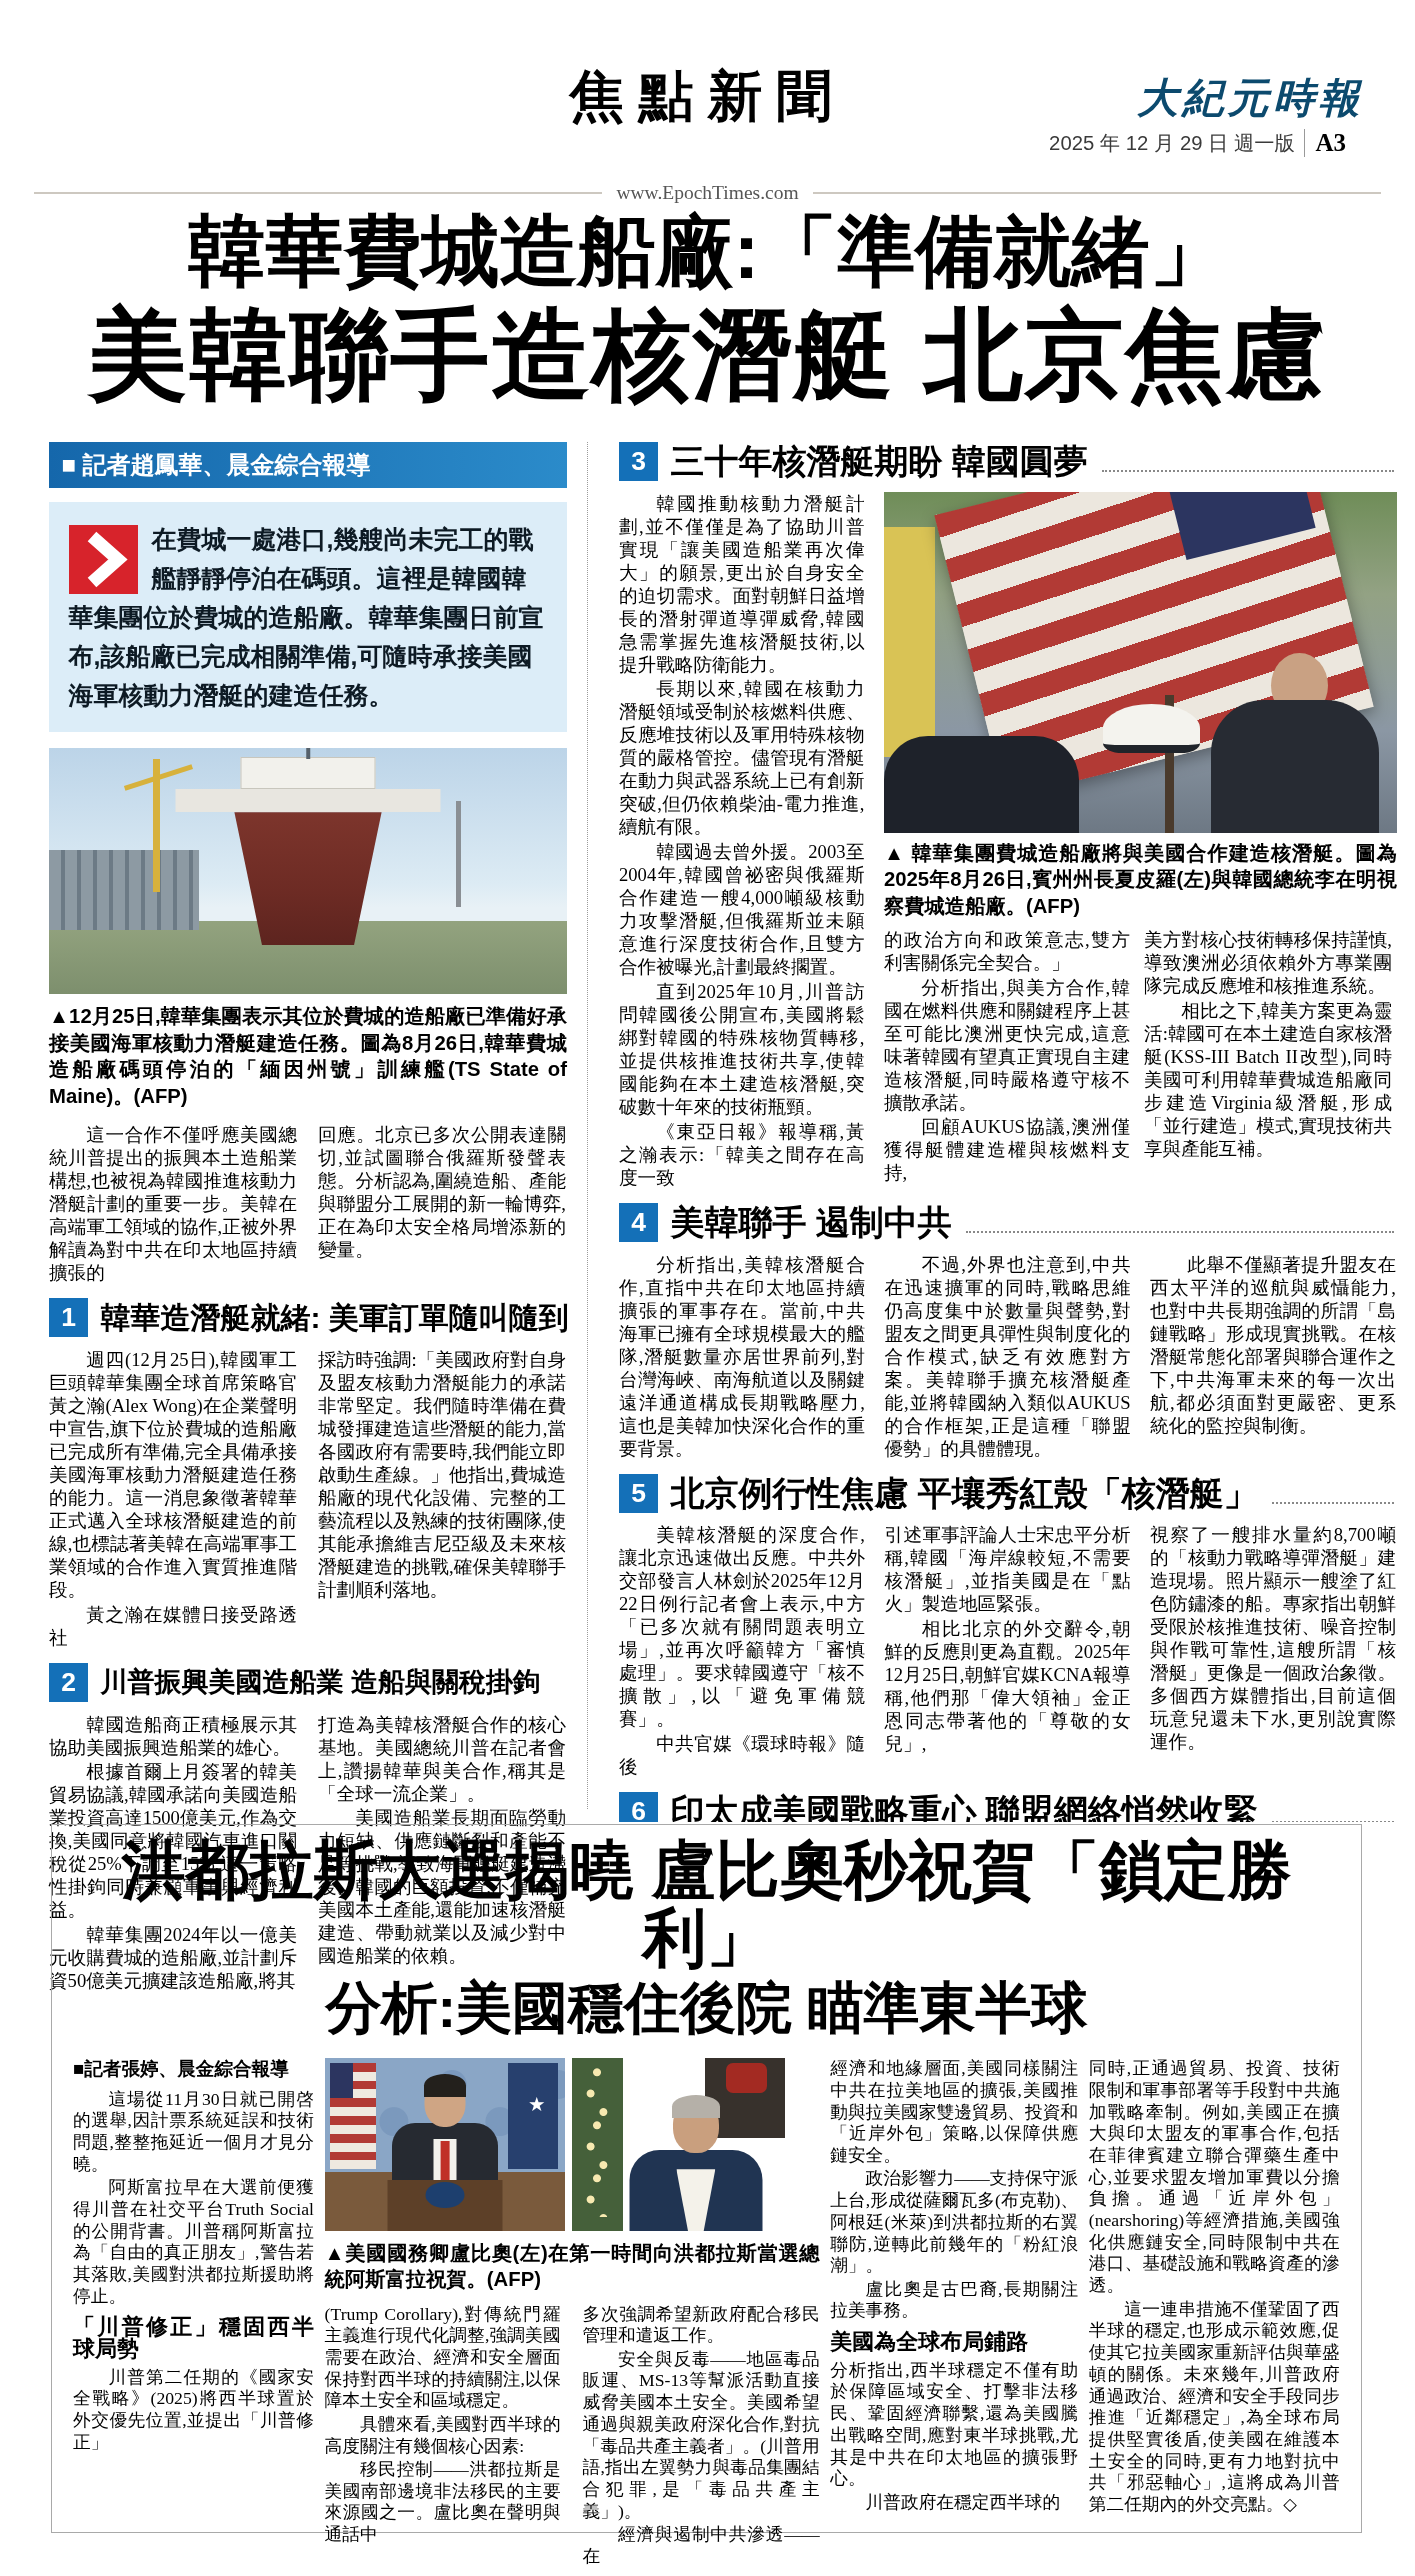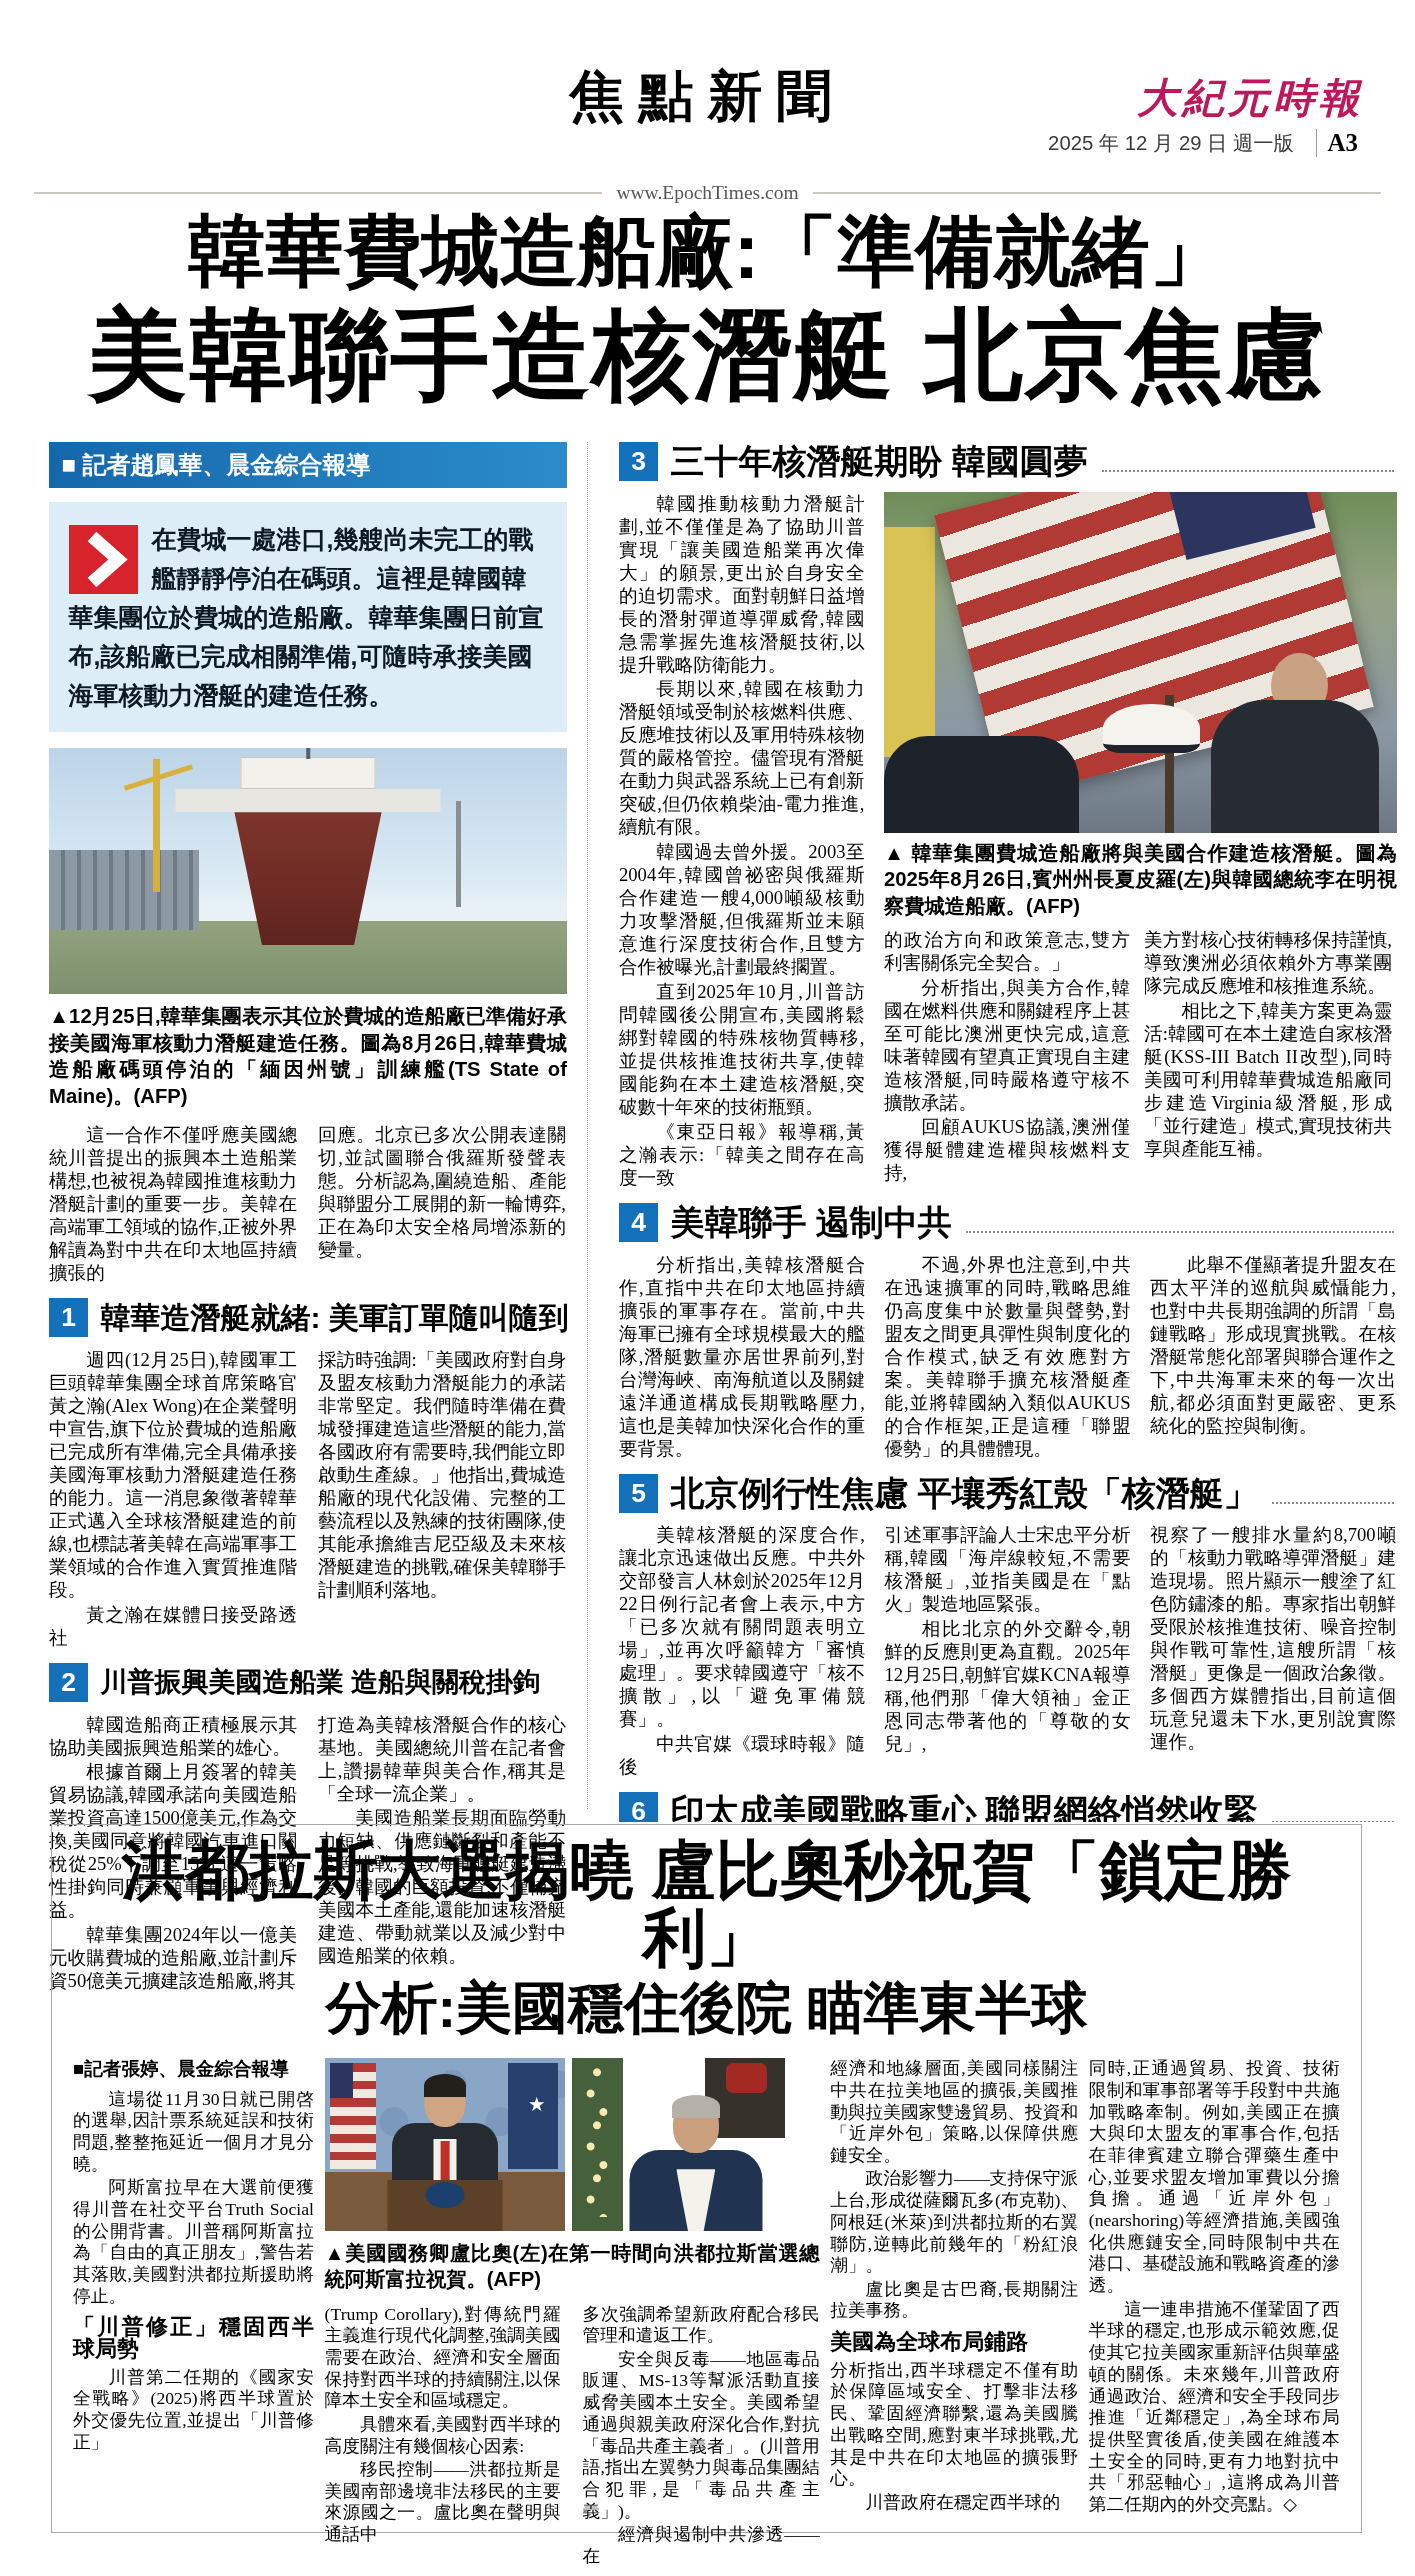--- a/index.html
+++ b/index.html
@@ -4,22 +4,22 @@
 <style>
   html,body{margin:0;padding:0;}
   body{width:1415px;height:2576px;position:relative;background:#fff;color:#000;
        font-family:"Liberation Serif","DejaVu Serif",serif;overflow:hidden;}
   .sans{font-family:"Liberation Sans","DejaVu Sans",sans-serif;}
 
   
   .page-label{position:absolute;top:60px;left:0;right:0;text-align:center;
     font-family:"Liberation Sans","DejaVu Sans",sans-serif;font-weight:900;font-size:55px;letter-spacing:14px;}
   .masthead{position:absolute;top:71px;right:51px;font-weight:bold;font-size:41px;
-    color:#be185d;letter-spacing:4.4px;font-style:italic;}
-  .dateline{position:absolute;top:129px;right:57px;display:flex;align-items:flex-end;gap:22px;
+    color:#0c4a6e;letter-spacing:4.4px;font-style:italic;}
+  .dateline{position:absolute;top:129px;right:69px;display:flex;align-items:flex-end;gap:9px;
     font-size:20.3px;color:#3a3a3a;font-family:"Liberation Sans","DejaVu Sans",sans-serif;}
   .pageno{font-family:Liberation Serif, serif;font-weight:bold;font-size:25px;color:#000;
     border-left:1.8px solid #999;padding-left:10.6px;}
   .web-divider{position:absolute;top:182px;left:34px;right:34px;display:flex;align-items:center;gap:14px;}
   .web-divider .line{flex:1;border-top:2.7px solid #cdc8c0;height:0;}
   .web-divider .web{font-size:19.5px;color:#555;}
 
   
   .headline1{position:absolute;top:212px;left:0;right:0;text-align:center;
     font-family:"Liberation Sans","DejaVu Sans",sans-serif;font-weight:900;font-size:78px;line-height:1;}

